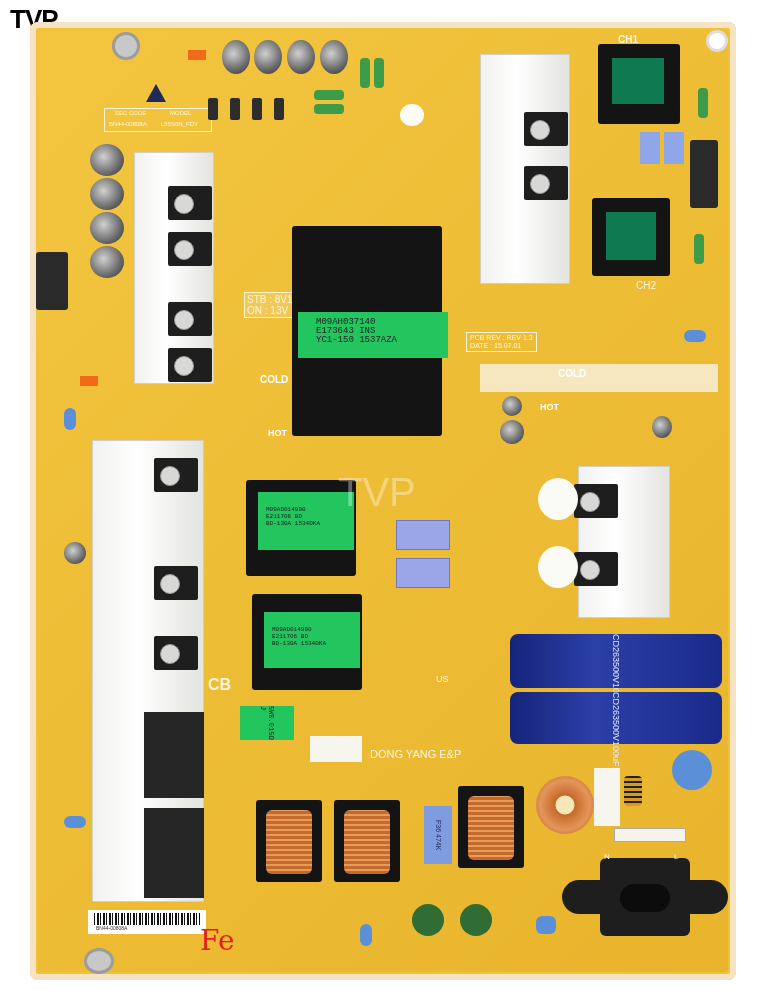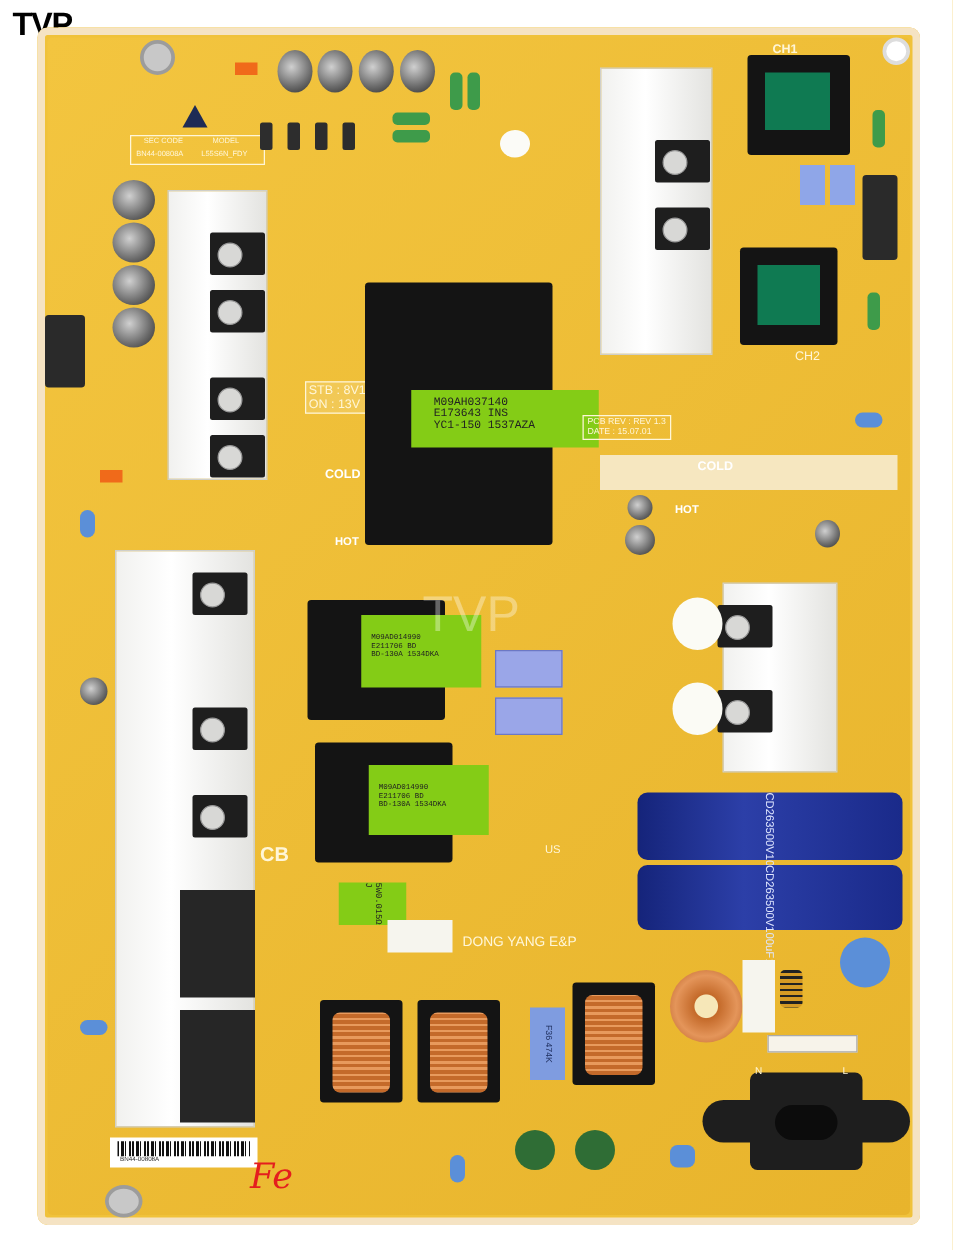--- a/index.html
+++ b/index.html
@@ -8,21 +8,21 @@
   .watermark{left:10px;top:4px;font-size:26px;font-weight:bold;color:#000;letter-spacing:-1px;}
   .board{left:30px;top:22px;width:706px;height:958px;background:#f0c23a;border-radius:8px;box-shadow:0 0 0 6px #f5e3c3 inset;}
   .board-inner{left:38px;top:30px;width:690px;height:942px;background:linear-gradient(135deg,#f3c53f,#e8b42c);border-radius:4px;}
   .cold-zone{background:#f6e7c0;}
   .silk{color:#fff6d8;font-size:7px;}
   .heatsink{background:linear-gradient(90deg,#f1f1ef,#ffffff 40%,#e3e3e0);border:1px solid #cfcfca;}
   .to220{width:44px;height:34px;background:#1e1e1e;border-radius:2px;}
   .to220 .screw{position:absolute;left:6px;top:8px;width:18px;height:18px;border-radius:50%;background:#d8d8d6;border:1px solid #999;}
   .cap-e{border-radius:50%;background:radial-gradient(circle at 40% 40%,#d0d0d0,#6a6a6a 60%,#2b2b2b);}
   .transformer{background:#141414;border-radius:3px;}
-  .label-white{background:#84cc16;color:#222;font-family:"Liberation Mono",monospace;margin-left:31px;}
+  .label-white{background:#22c55e;color:#222;font-family:"Liberation Mono",monospace;}
   .green-core{background:#0f7a52;}
   .coil{border-radius:6px;background:repeating-linear-gradient(0deg,#c46a2a 0 3px,#e89a5c 3px 5px);}
   .ycap{border-radius:50%;background:#5b8fd8;}
   .blue-cap{background:linear-gradient(90deg,#15247a,#2c3fa8 40%,#1a2a8a);border-radius:8px;color:#dfe6ff;font-size:9px;}
   .film{background:#9aa6e8;border:1px solid #6c78c4;color:#fff;font-size:6px;}
   .diode{width:10px;height:22px;background:#2d2d2d;border-radius:2px;}
   .resistor-g{width:10px;height:30px;background:#3e9b4a;border-radius:4px;}
   .tag{font-size:10px;color:#fff;font-weight:bold;}
 </style>
 </head>
@@ -74,21 +74,21 @@
 <div class="abs to220" style="left:168px;top:348px;">
     <span class="screw"></span>
   </div>
 
 <div class="abs cap-e" style="left:90px;top:144px;width:34px;height:32px;"></div>
 <div class="abs cap-e" style="left:90px;top:178px;width:34px;height:32px;"></div>
 <div class="abs cap-e" style="left:90px;top:212px;width:34px;height:32px;"></div>
 <div class="abs cap-e" style="left:90px;top:246px;width:34px;height:32px;"></div>
 <div class="abs" style="left:36px;top:252px;width:32px;height:58px;background:#2a2a2a;border-radius:3px;"></div>
 
-<div class="abs" style="left:244px;top:305px;font-size:10px;color:#fff6d8;line-height:11px;border:1px solid #fff6d8;padding:1px 2px;background:rgba(255,255,255,0.15);">
+<div class="abs" style="left:244px;top:292px;font-size:10px;color:#fff6d8;line-height:11px;border:1px solid #fff6d8;padding:1px 2px;background:rgba(255,255,255,0.15);">
   <div>STB : 8V1</div>
   <div>ON : 13V</div>
 </div>
 <div class="abs tag" style="left:260px;top:374px;">COLD</div>
 
 <div class="abs transformer" style="left:292px;top:226px;width:150px;height:210px;"></div>
 <div class="abs label-white" style="left:298px;top:312px;width:150px;height:46px;font-size:9px;line-height:9px;padding-top:6px;box-sizing:border-box;padding-left:18px;">
   <div>M09AH037140</div>
   <div>E173643 INS</div>
   <div>YC1-150 1537AZA</div>
@@ -217,16 +217,16 @@
 <div class="abs ycap" style="left:64px;top:408px;width:12px;height:22px;border-radius:6px;"></div>
 <div class="abs ycap" style="left:684px;top:330px;width:22px;height:12px;border-radius:6px;"></div>
 <div class="abs ycap" style="left:64px;top:816px;width:22px;height:12px;border-radius:6px;"></div>
 <div class="abs ycap" style="left:360px;top:924px;width:12px;height:22px;border-radius:6px;"></div>
 <div class="abs ycap" style="left:536px;top:916px;width:20px;height:18px;border-radius:6px;"></div>
 
 <div class="abs" style="left:88px;top:910px;width:118px;height:24px;background:#fff;">
   <div style="margin:3px 6px 0;height:12px;background:repeating-linear-gradient(90deg,#111 0 1px,#fff 1px 3px,#111 3px 5px,#fff 5px 6px);"></div>
   <div style="font-size:5px;color:#333;padding-left:8px;">BN44-00808A</div>
 </div>
-<div class="abs" style="left:200px;top:924px;font-size:28px;color:#e41e1e;font-style:italic;font-family:'DejaVu Serif',serif;">Fe</div>
+<div class="abs" style="left:200px;top:924px;font-size:28px;color:#e41e1e;font-family:'DejaVu Serif',serif;">Fe</div>
 
 <div class="abs" style="left:188px;top:50px;width:18px;height:10px;background:#f06a1a;"></div>
 <div class="abs" style="left:80px;top:376px;width:18px;height:10px;background:#f06a1a;"></div>
 
 </body></html>

